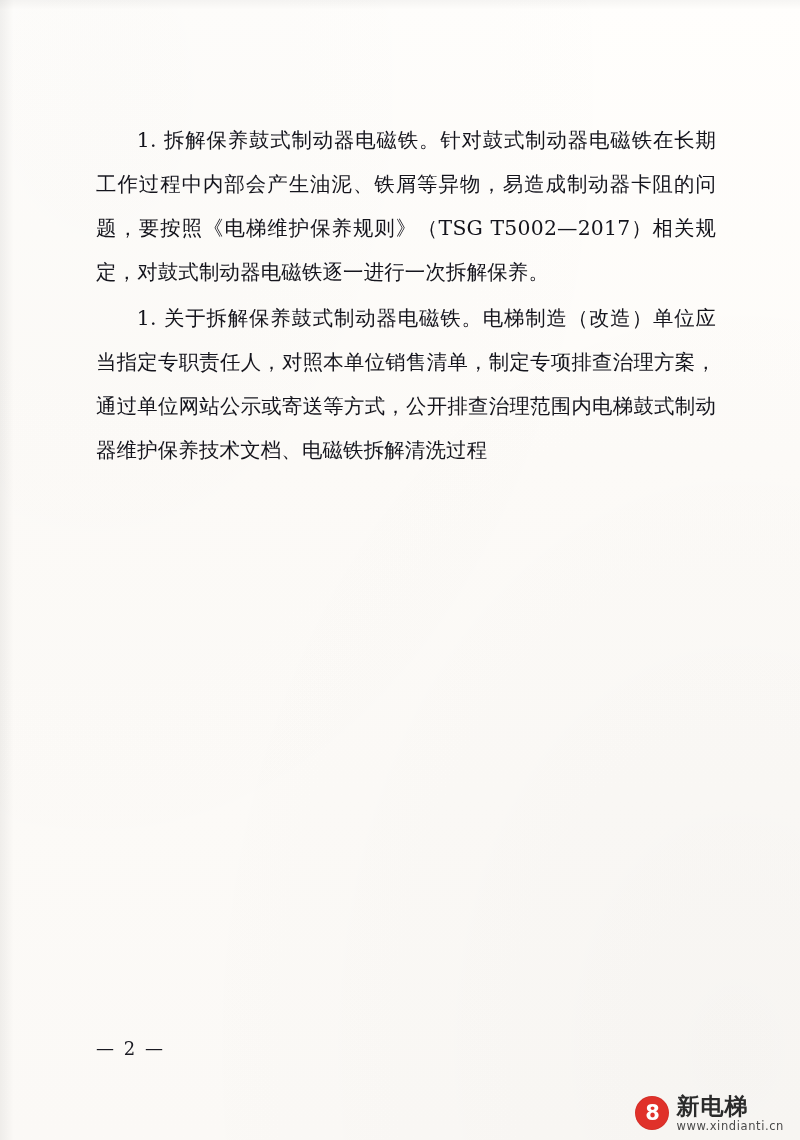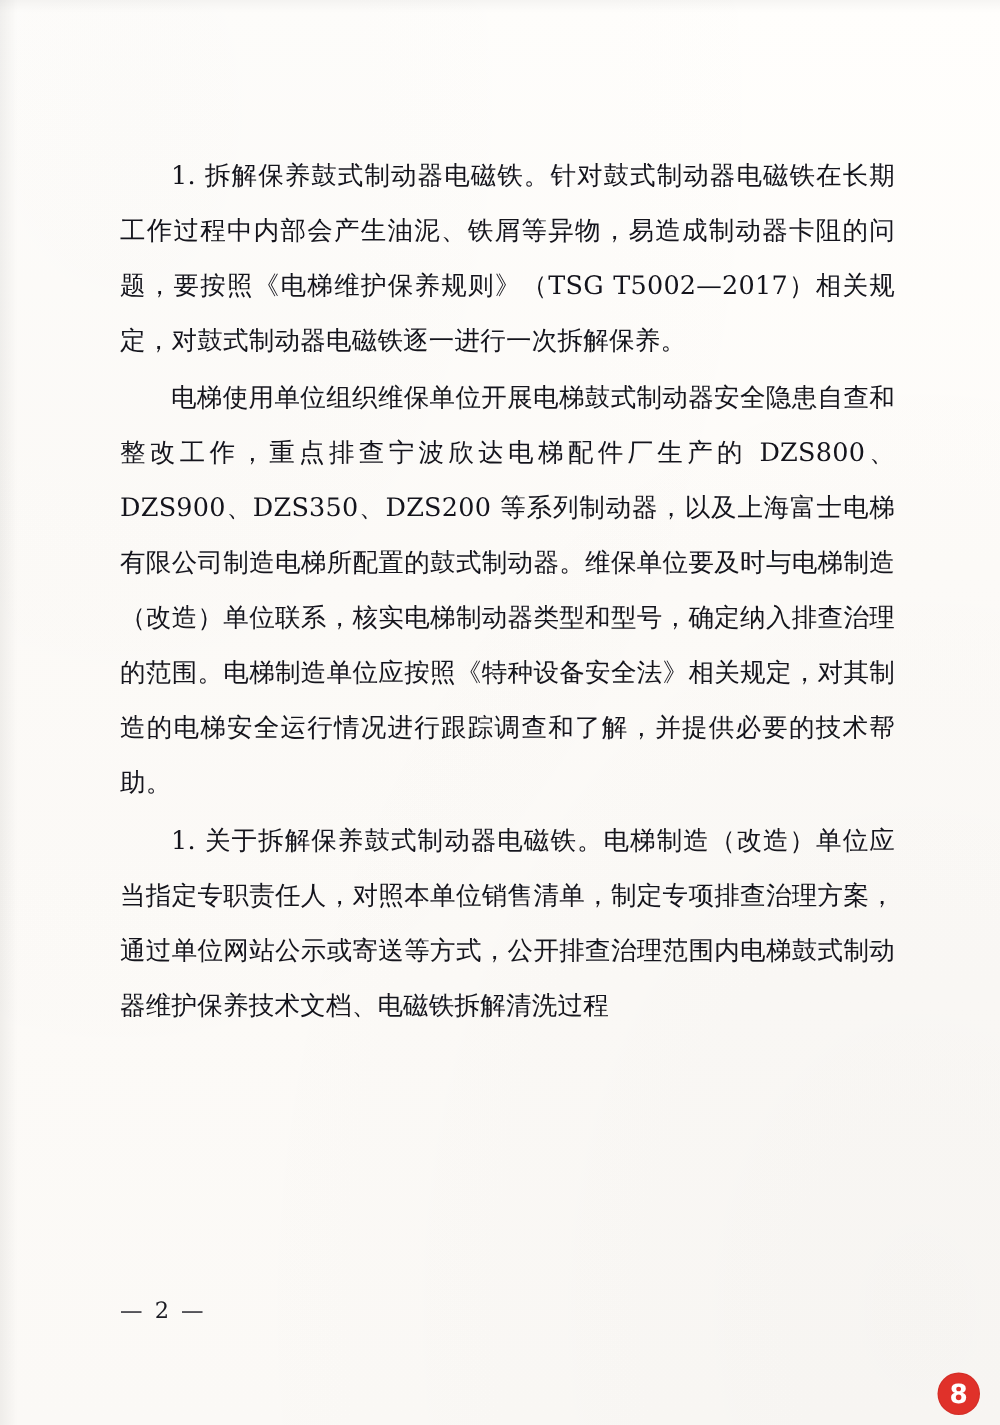--- a/index.html
+++ b/index.html
@@ -110,22 +110,25 @@
 </head>
 <body>
 
 <div class="page">
   <div class="edge-shadow-left"></div>
   <div class="edge-shadow-top"></div>
   <div class="scan-noise"></div>
 
   <div class="content">
     <p class="para">1. 拆解保养鼓式制动器电磁铁。针对鼓式制动器电磁铁在长期工作过程中内部会产生油泥、铁屑等异物，易造成制动器卡阻的问题，要按照《电梯维护保养规则》（TSG T5002—2017）相关规定，对鼓式制动器电磁铁逐一进行一次拆解保养。</p>
-    <p class="para">电梯使用单位组织维保单位开展电梯鼓式制动器安全隐患自查和整改工作，重点排查宁波欣达电梯配件厂生产的 DZS800、DZS900、DZS350、DZS200 等系列制动器，以及上海富士电梯有限公司制造电梯所配置的鼓式制动器。维保单位要及时与电梯制造（改造）单位联系，核实电梯制动器类型和型号，确定纳入排查治理的范围。电梯制造单位应按照《特种设备安全法》相关规定，对其制造的电梯安全运行情况进行跟踪调查和了解，并提供必要的技术帮助。</p>
     <p class="para">1. 关于拆解保养鼓式制动器电磁铁。电梯制造（改造）单位应当指定专职责任人，对照本单位销售清单，制定专项排查治理方案，通过单位网站公示或寄送等方式，公开排查治理范围内电梯鼓式制动器维护保养技术文档、电磁铁拆解清洗过程</p>
   </div>
 
   <div class="footer-page">— 2 —</div>
 
   <div class="watermark">
     <div class="wm-logo">8</div>
+    <div class="wm-text">
+      <span class="wm-title">新电梯</span>
+      <span class="wm-url">www.xindianti.cn</span>
+    </div>
   </div>
 </div>
 
 </body></html>

